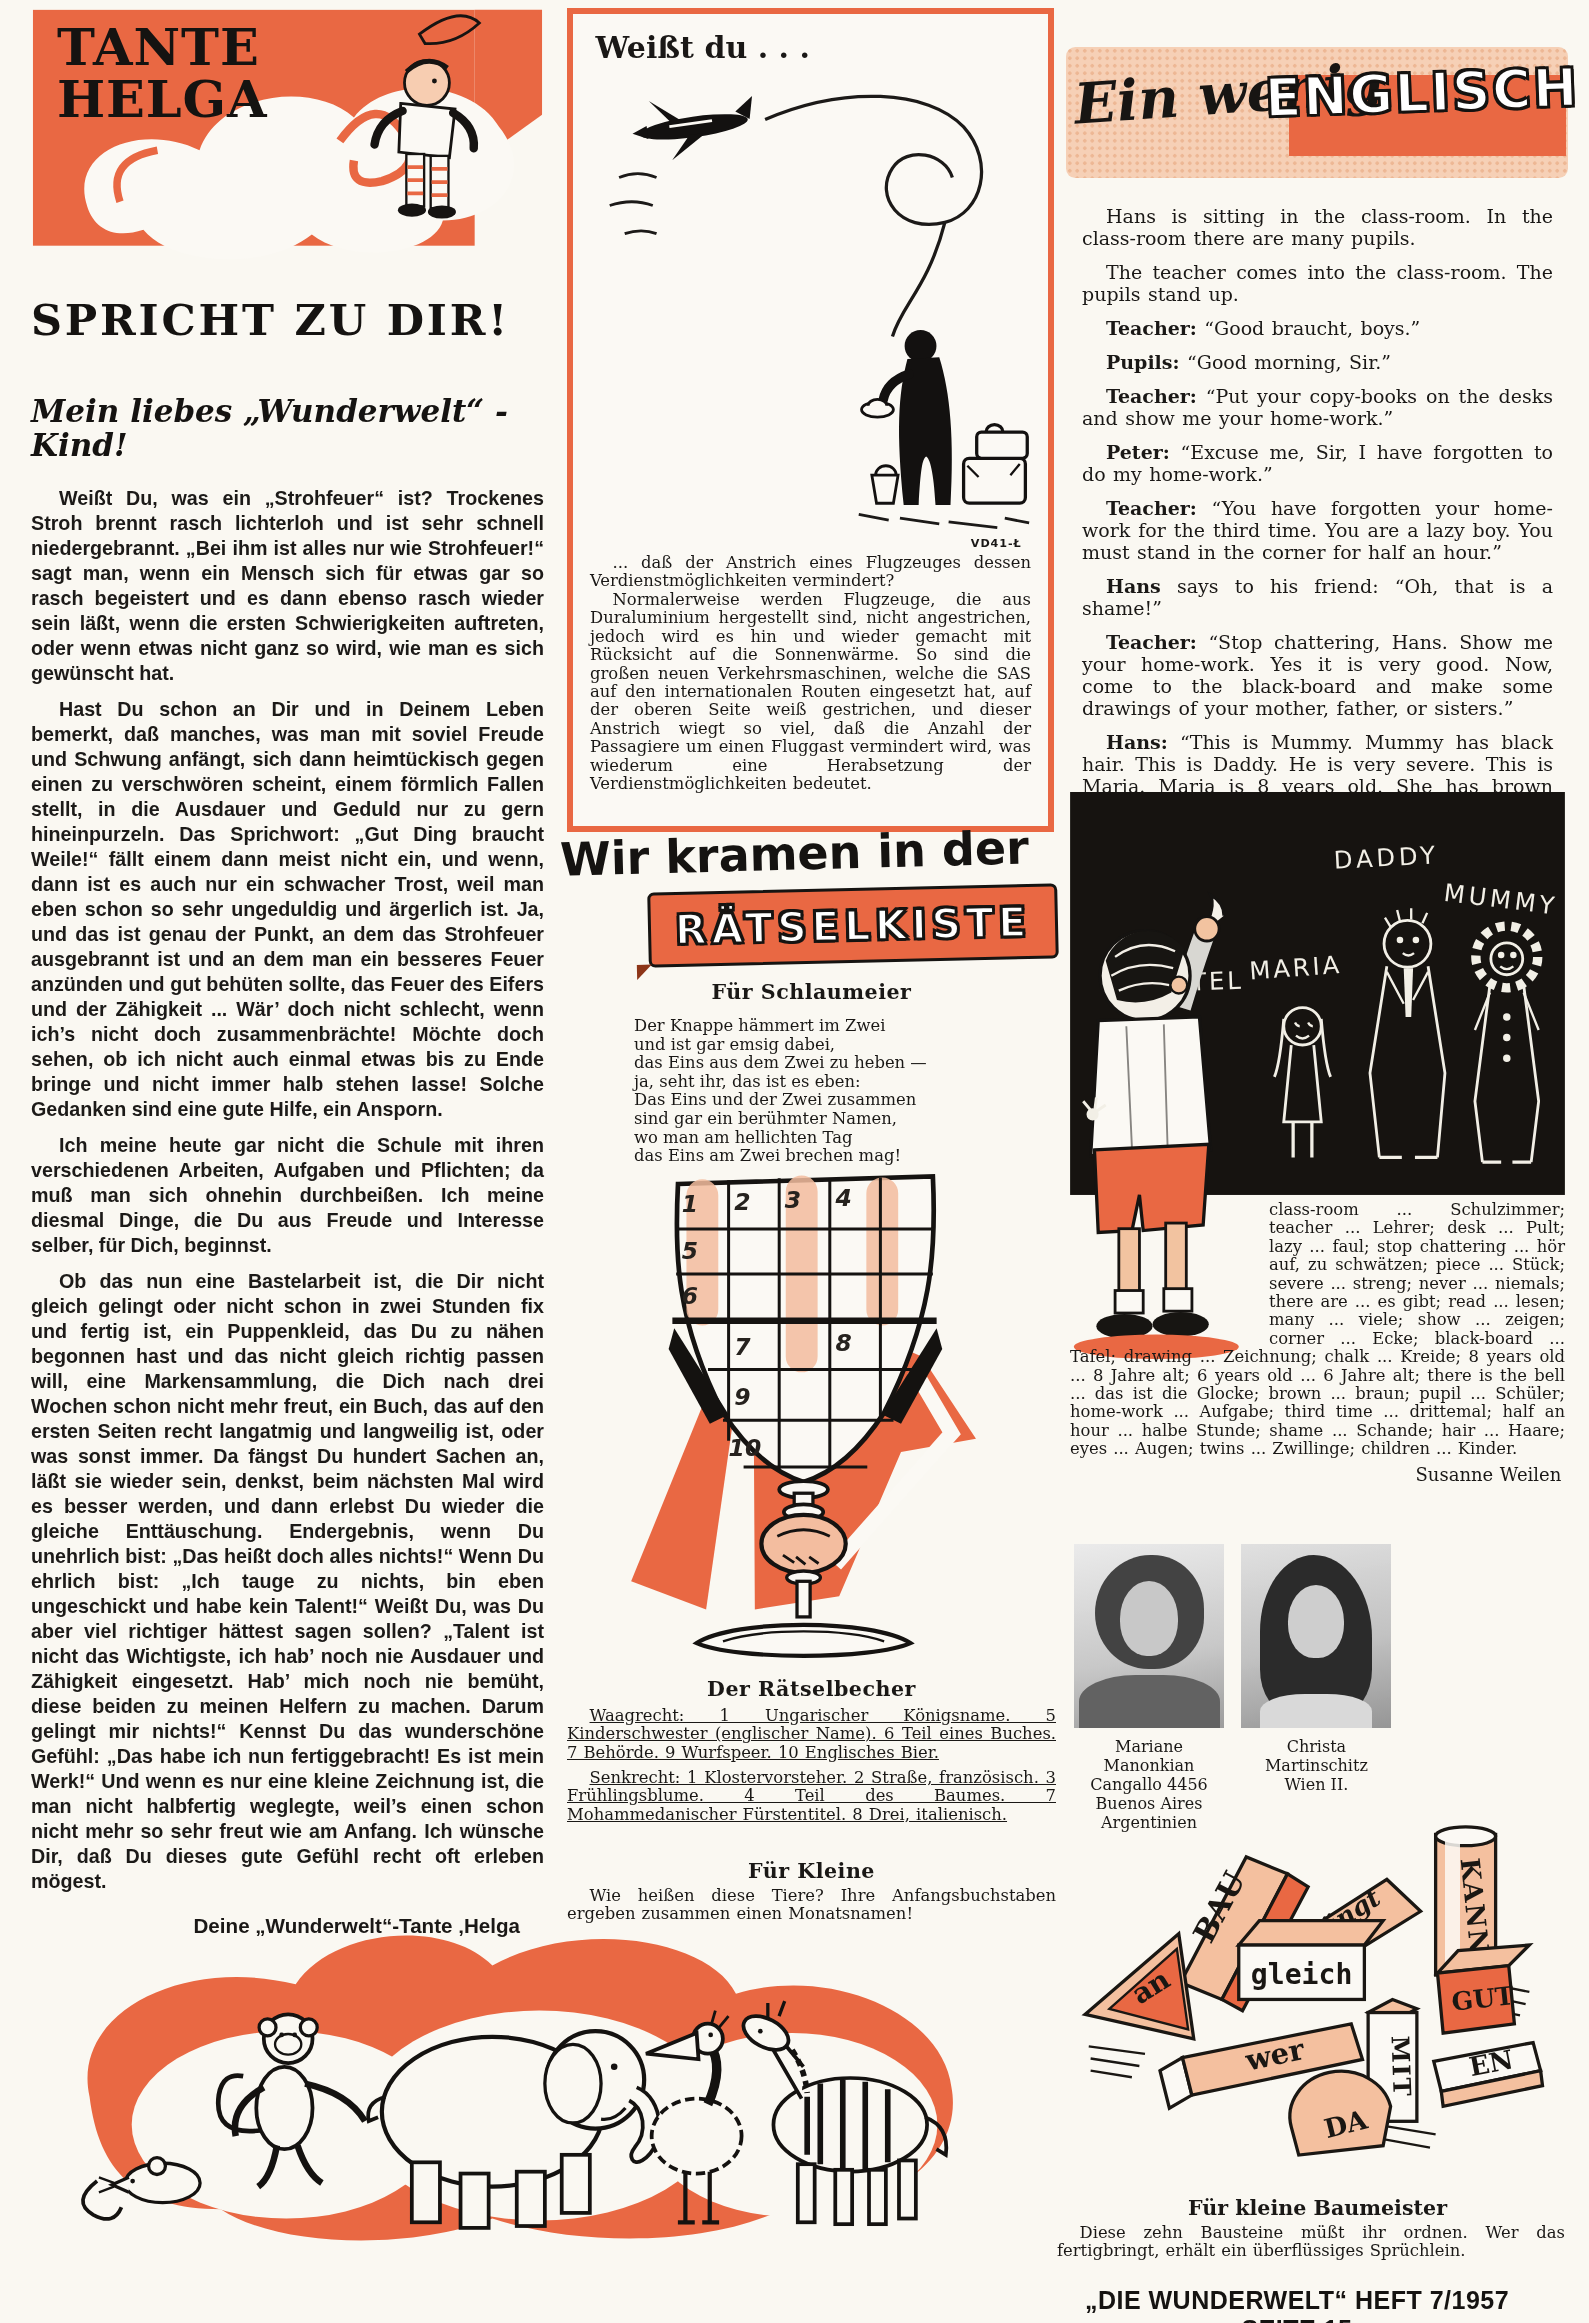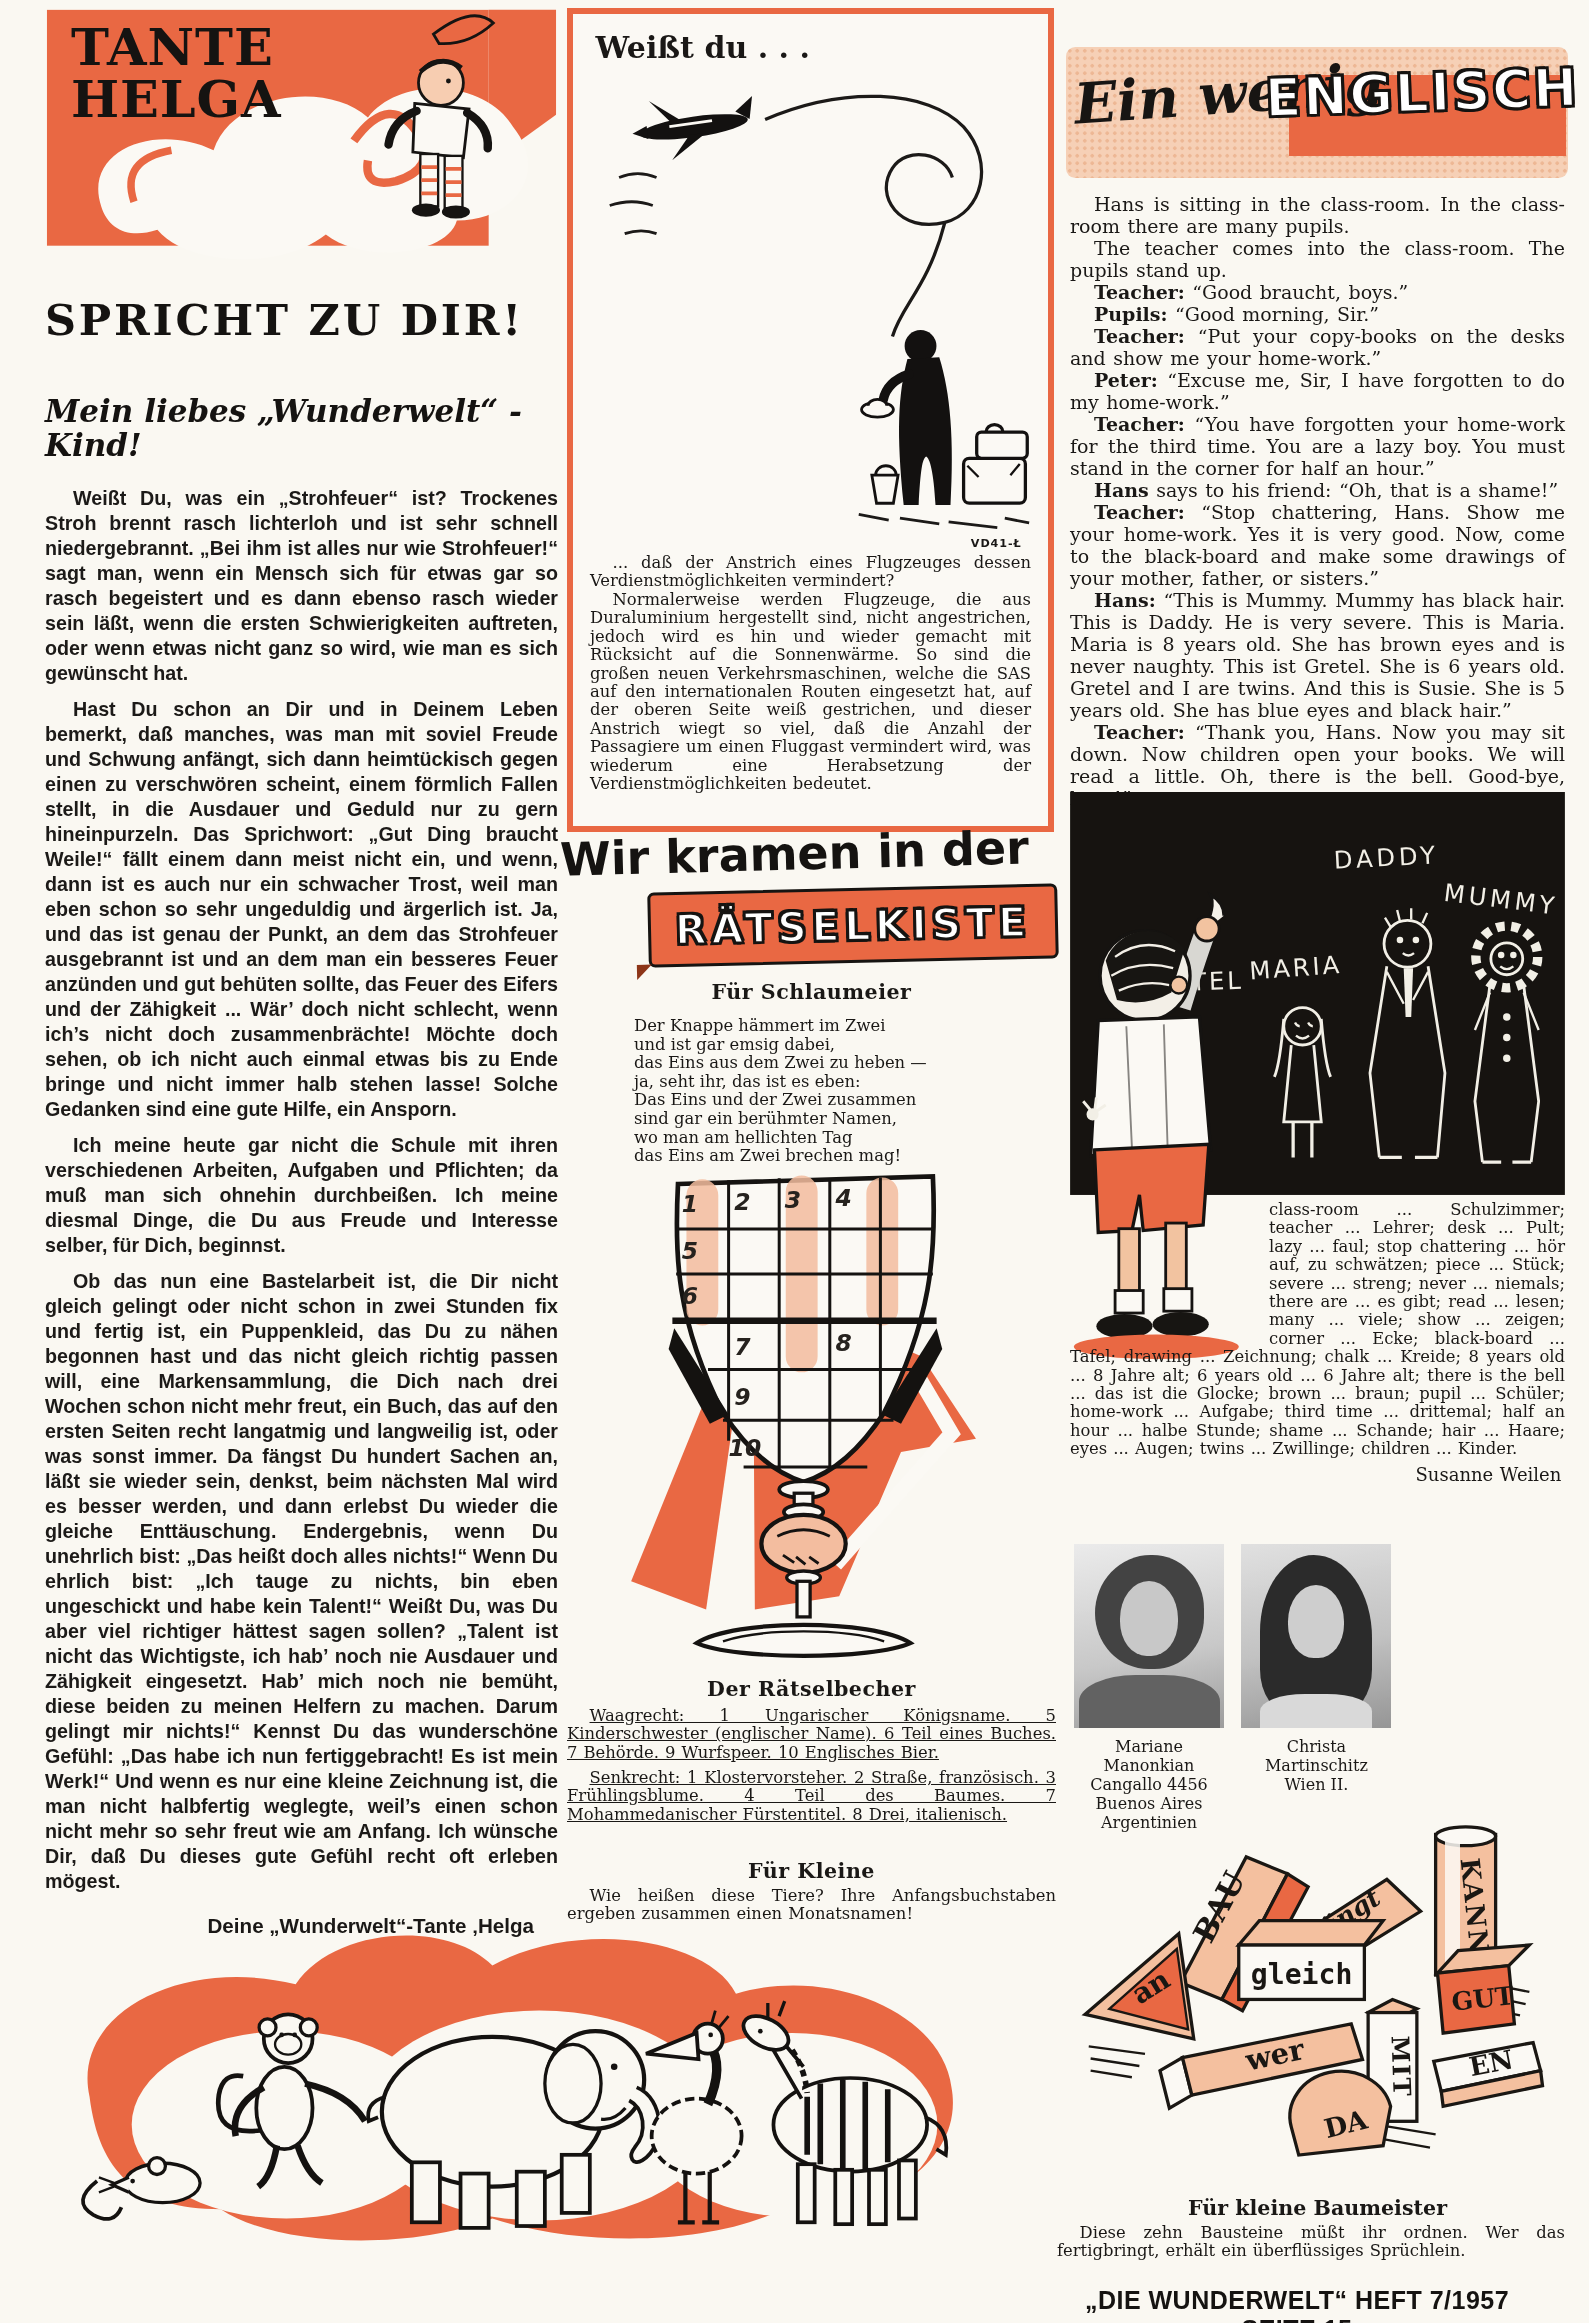--- a/index.html
+++ b/index.html
@@ -1,19 +1,19 @@
 <!DOCTYPE html>
 <html style="font-size:15px"><head>
 <meta charset="utf-8">
 <style>
   html,body{margin:0;padding:0;background:#888;}
   .page{position:relative;width:1589px;height:2324px;background:#faf8f2;overflow:hidden;color:#1a1816;}
 
   
-  .col-left{position:absolute;left:45px;top:7.5px;width:513px;}
+  .col-left{position:absolute;left:31px;top:7.5px;width:513px;}
   .masthead{position:relative;width:513px;height:277px;}
   .mh-title{position:absolute;left:26px;top:13px;font:900 51px/52px "DejaVu Serif",serif;letter-spacing:0.9px;color:#151311;}
   .spricht{margin-top:13px;font:900 43px/45px "DejaVu Serif",serif;letter-spacing:2.8px;color:#151311;}
   .salutation{margin-top:51px;font:italic 700 31px/34px "DejaVu Serif",serif;color:#151311;}
   .body-copy{margin-top:24px;font:700 19.7px/25px "Liberation Sans",sans-serif;text-align:justify;color:#1c1a18;}
   .body-copy p{margin:0 0 11.2px 0;text-indent:28px;}
   .signature{margin-top:20px;text-align:right;padding-right:24px;font:700 20.6px "Liberation Sans",sans-serif;}
 
   
   .col-mid{position:absolute;left:567px;top:0;width:489px;height:2324px;}
@@ -35,21 +35,21 @@
   .kleine-text{position:absolute;left:0;top:1887px;width:489px;font:400 16.4px/18.4px "DejaVu Serif",serif;text-align:justify;text-indent:22.5px;word-spacing:0.9px;}
 
   
   .col-right{position:absolute;left:1070px;top:0;width:495px;}
   .eng-header{position:absolute;left:-3.7px;top:47px;width:502px;height:131px;}
   .eng-bg{position:absolute;inset:0;background-color:#f6d0b6;background-image:radial-gradient(#edb794 1.5px,transparent 1.5px);background-size:7.5px 7.5px;border-radius:9.4px;}
   .eng-bar{position:absolute;left:223px;top:28px;width:277px;height:81px;background:#e96843;}
   .ein-wenig{position:absolute;left:7.5px;top:13px;font:italic 800 56px "DejaVu Serif",serif;transform:rotate(-4deg);color:#171513;}
   .englisch{position:absolute;left:199px;top:15px;font:800 53px "DejaVu Sans",sans-serif;color:#fff;letter-spacing:1.9px;transform:rotate(-2deg);-webkit-text-stroke:2.2px #151311;text-shadow:1.9px 1.9px 0 #151311,-1.9px -1.9px 0 #151311,1.9px -1.9px 0 #151311,-1.9px 1.9px 0 #151311;}
   .dialogue{position:absolute;left:0;top:193px;width:495px;font:400 19px/22px "DejaVu Serif",serif;text-align:justify;word-spacing:1.4px;}
-  .dialogue p{margin:0;text-indent:24px;}
+  .dialogue p{margin:12px;text-indent:24px;}
   .board-wrap{position:absolute;left:0;top:792px;}
   .vocab{position:absolute;left:0;top:1201px;width:495px;font:400 16.4px/18.4px "DejaVu Serif",serif;text-align:justify;word-spacing:0.9px;}
   .vocab .spacer{float:left;width:199px;height:141px;}
   .vocab-author{clear:right;text-align:right;font:400 18px "DejaVu Serif",serif;margin-top:5.6px;padding-right:3.7px;}
   .photos{position:absolute;left:0;top:1544px;width:495px;display:flex;gap:9.4px;}
   .photo-fig{width:158px;}
   .photo{position:relative;width:150px;height:184px;margin:0 auto;overflow:hidden;filter:grayscale(1) contrast(1.05);}
   .photo i{position:absolute;display:block;}
   .ph1{background:linear-gradient(170deg,#e9e6e0,#c9c4bb 60%,#a09a8e);}
   .ph1 .hair{width:109px;height:114px;left:20.6px;top:11.2px;border-radius:52% 48% 46% 50%;background:#4c453e;}

